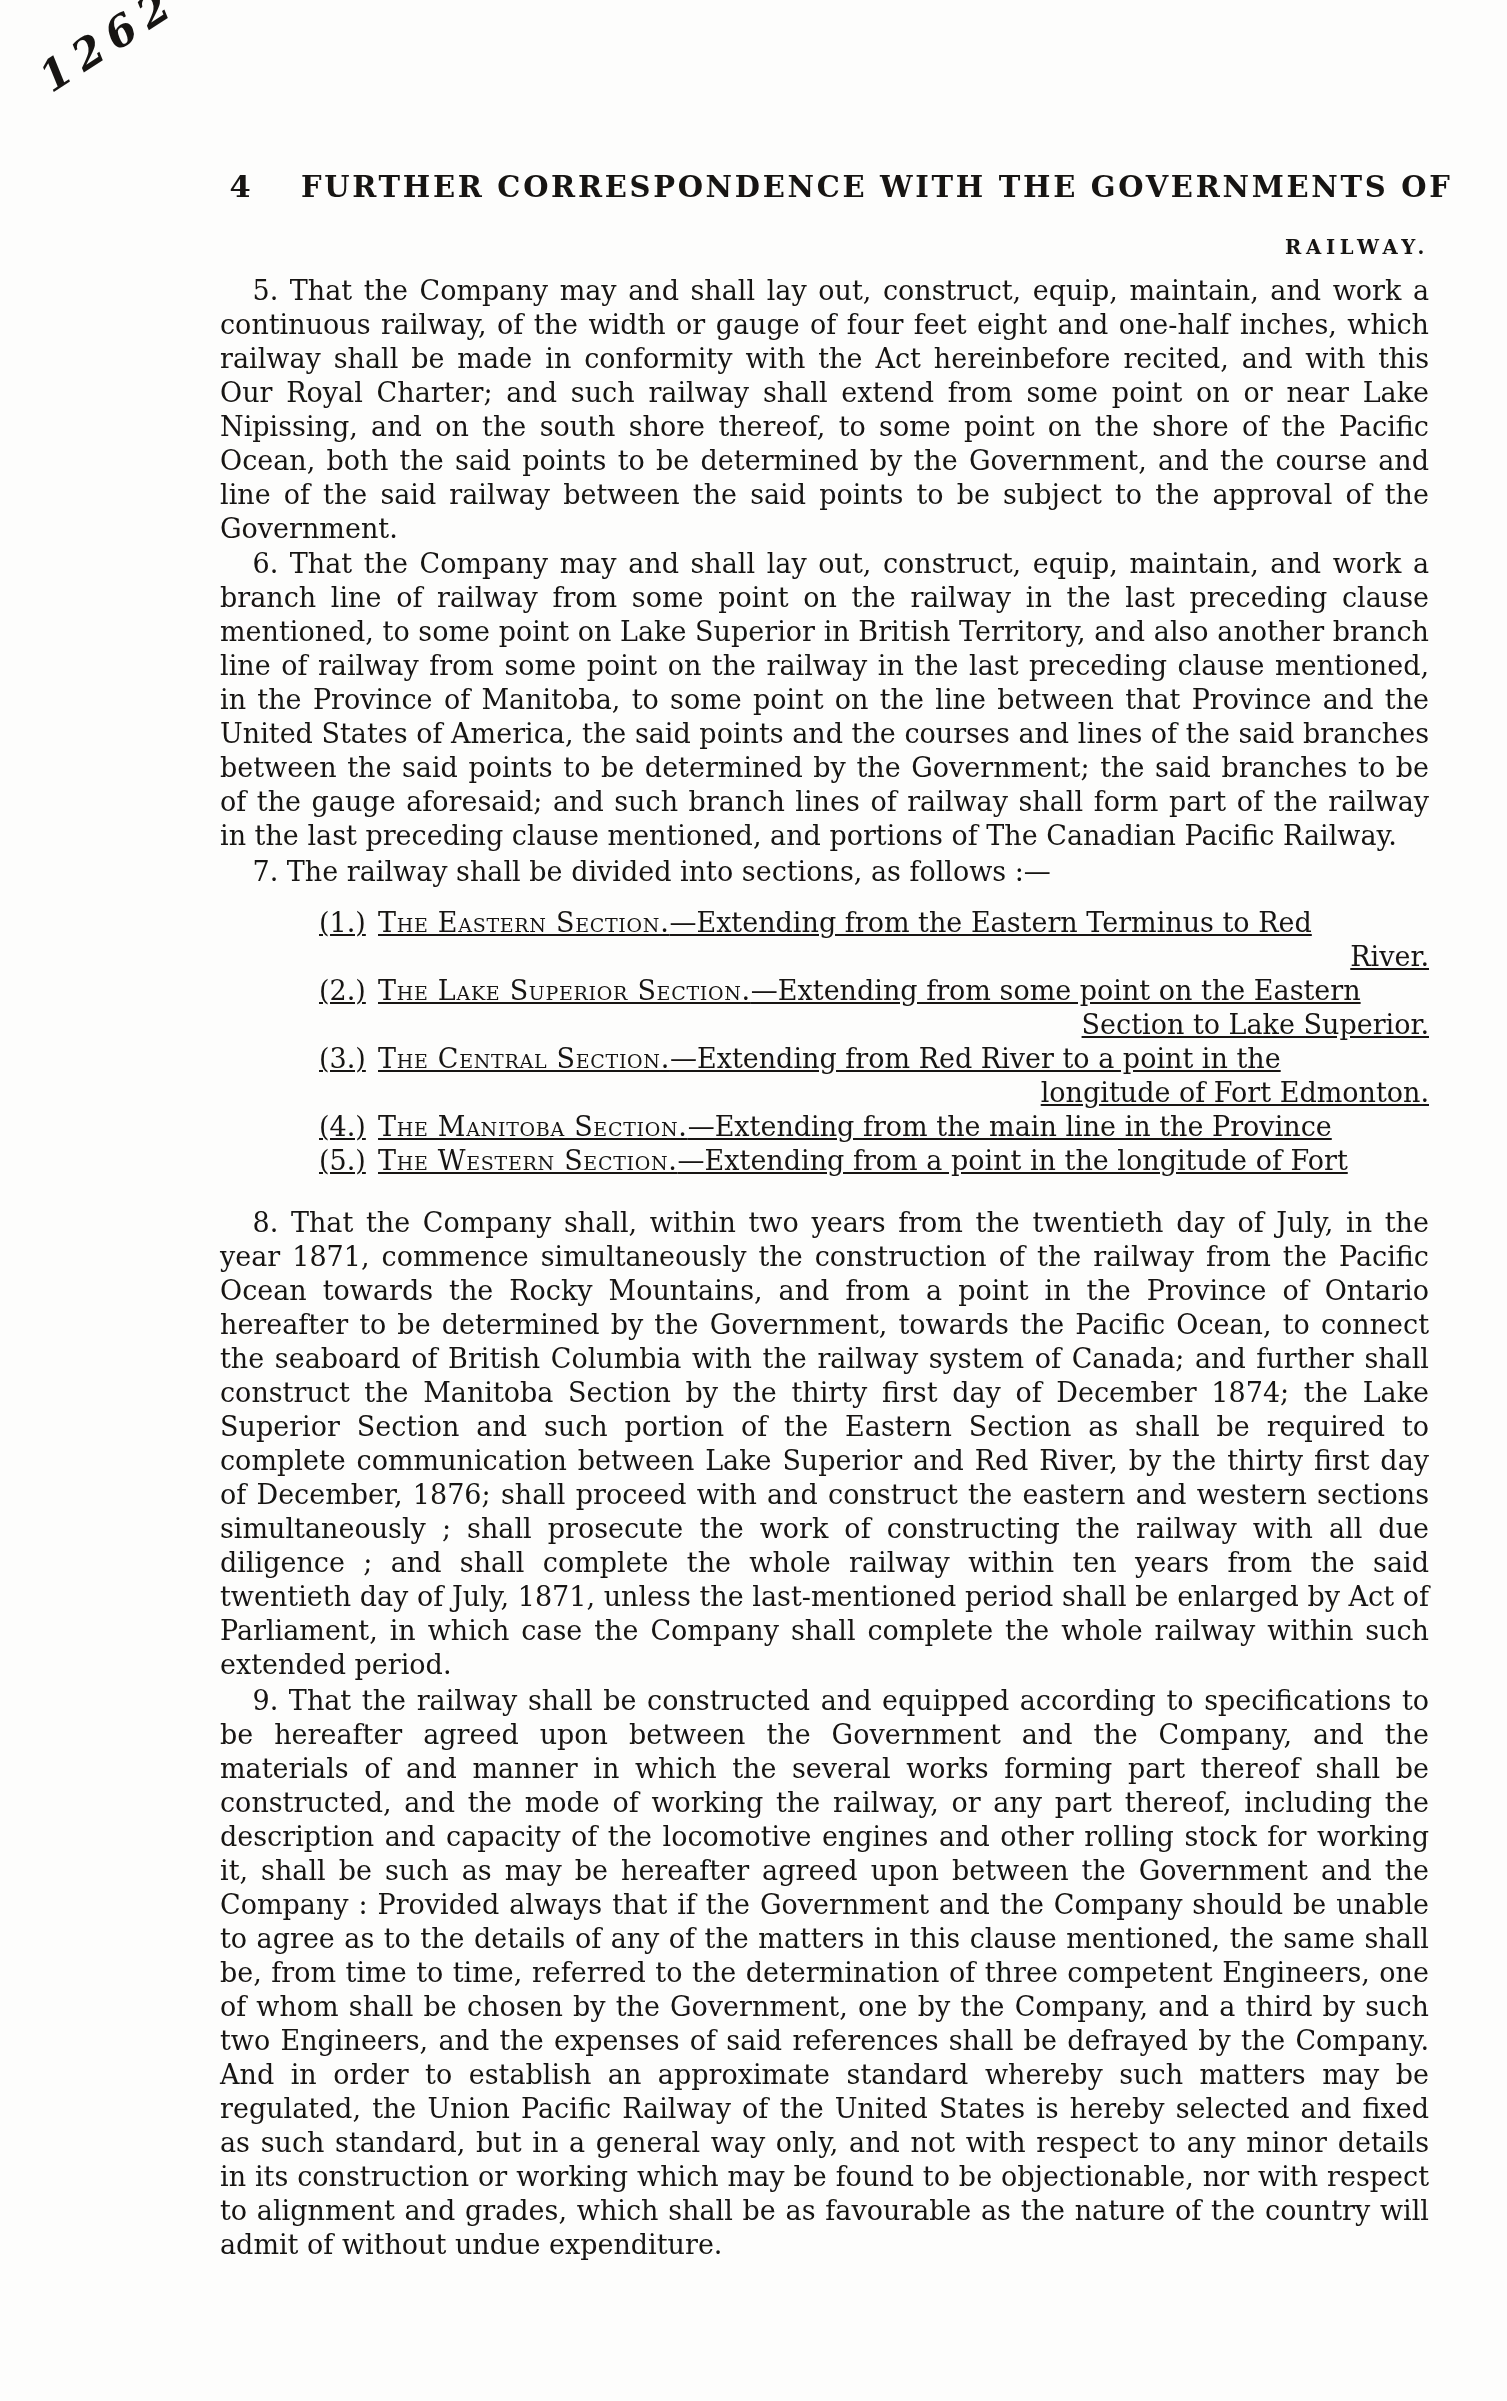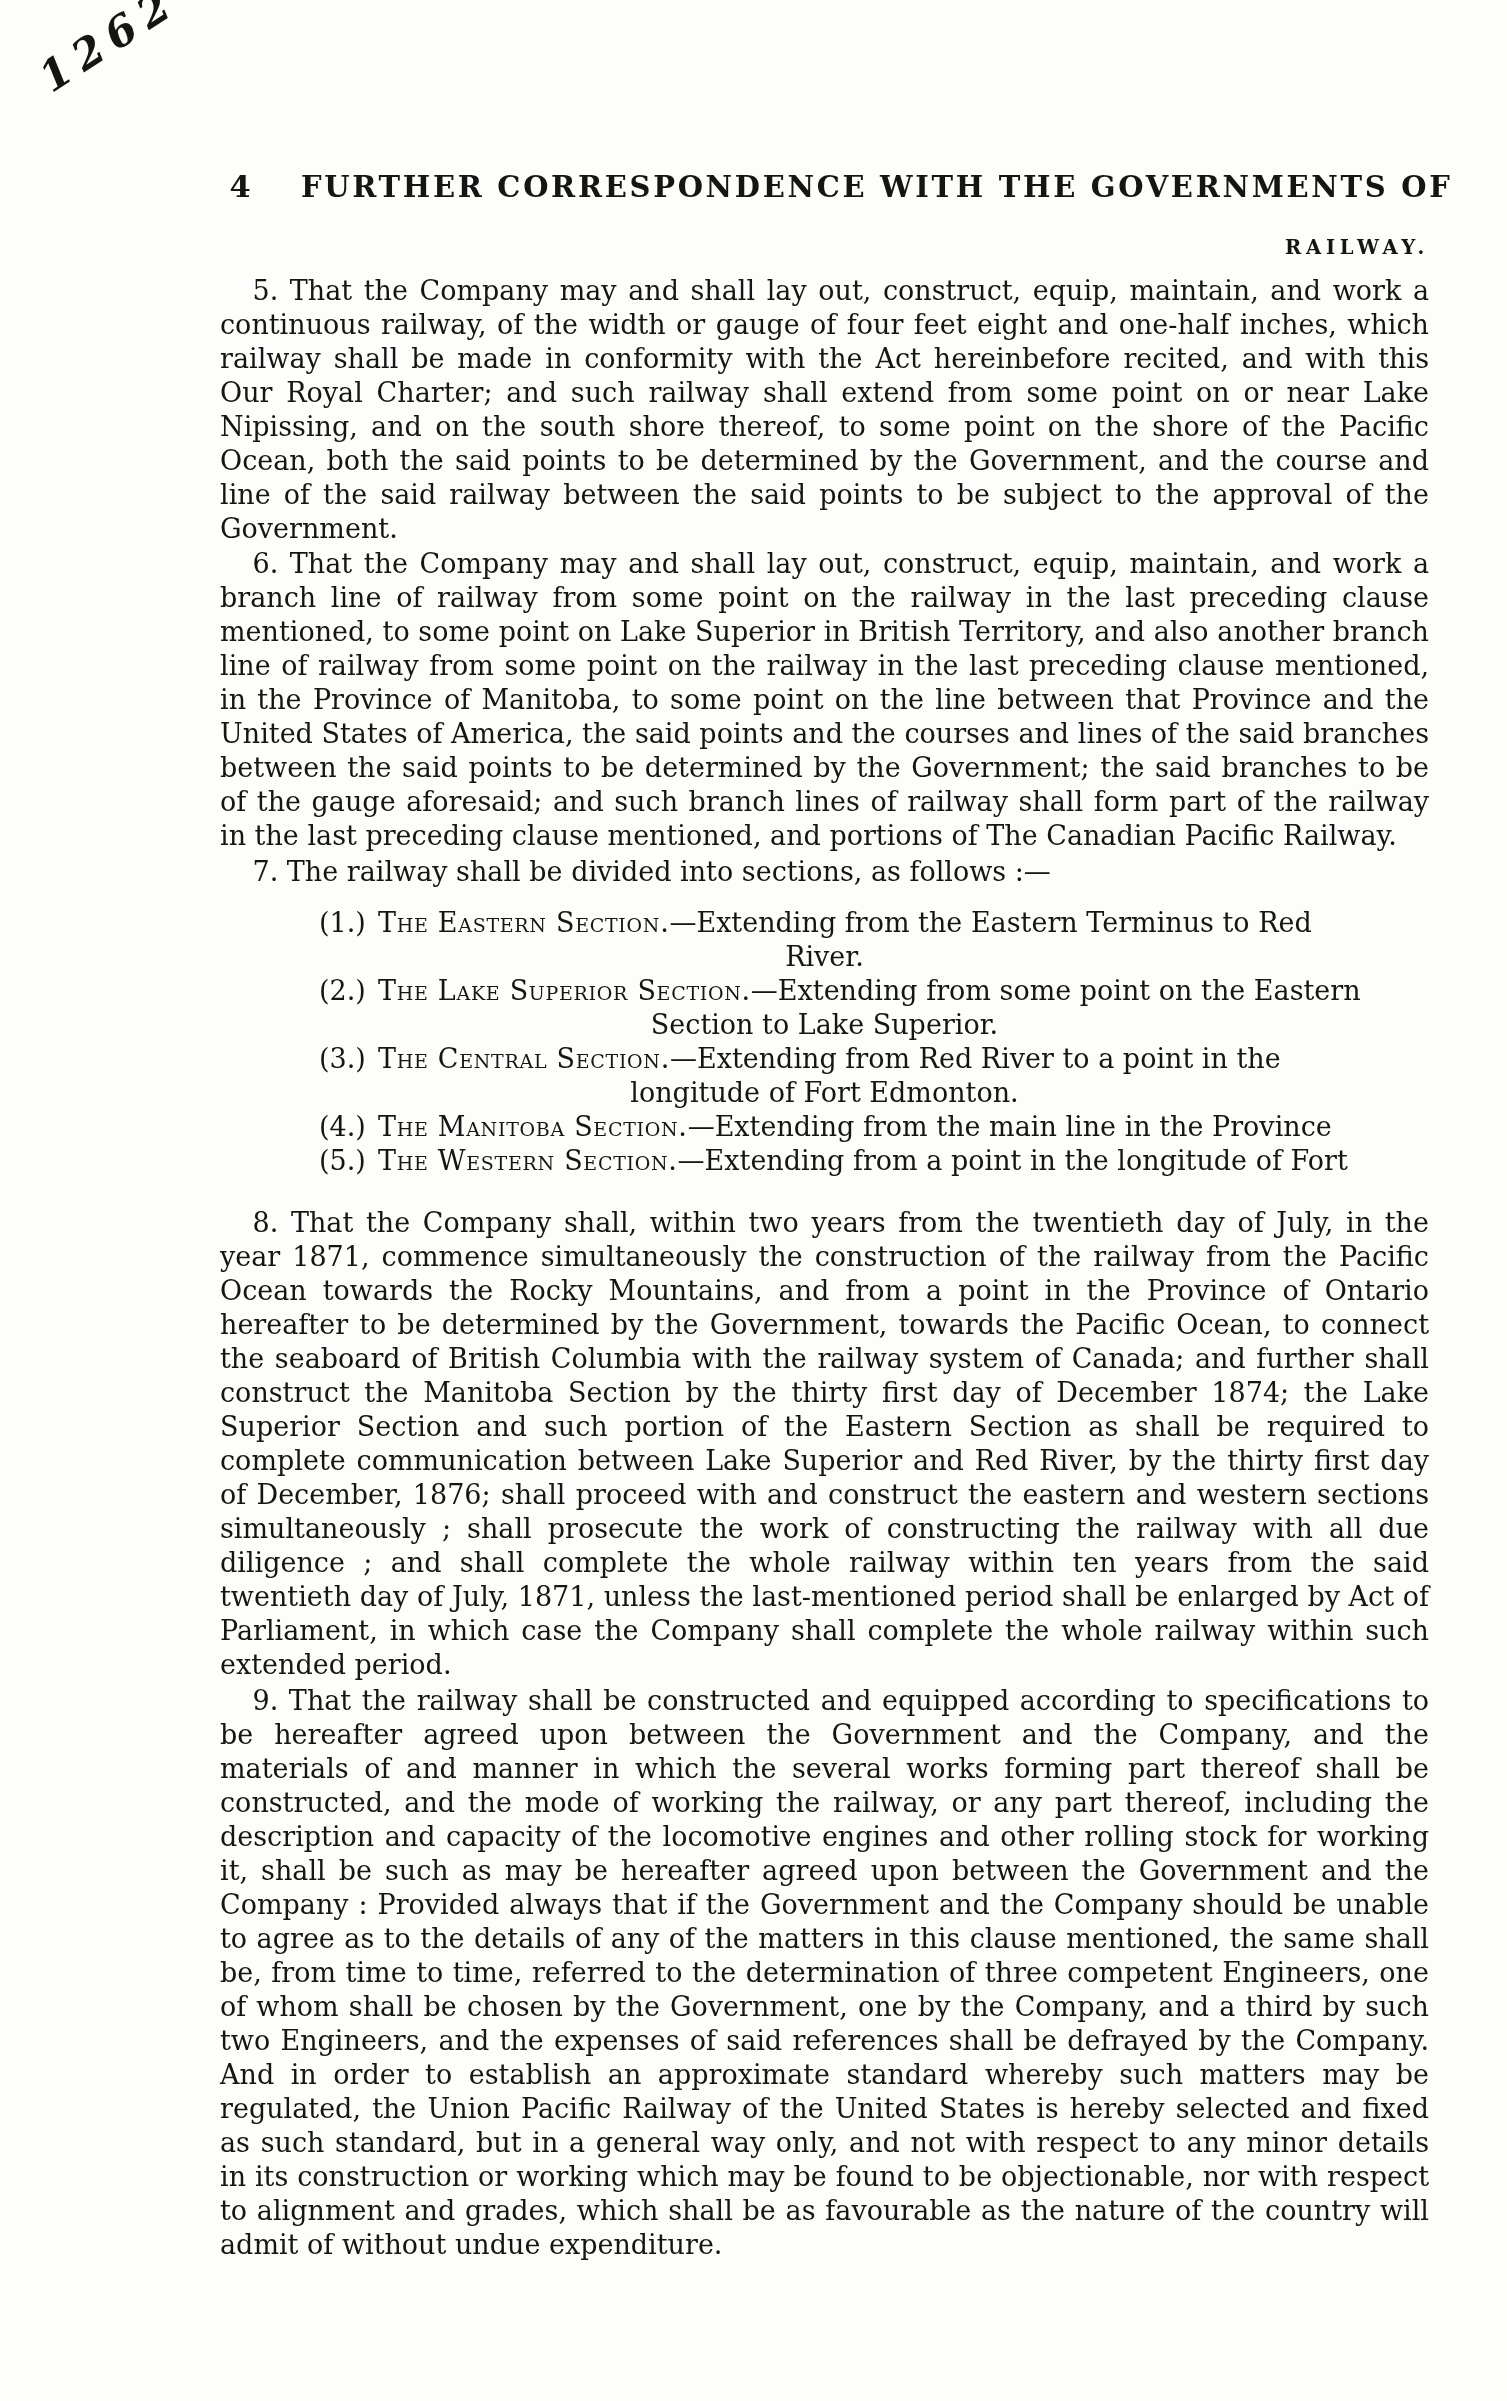--- a/index.html
+++ b/index.html
@@ -43,25 +43,25 @@
     font-size:19.6px;font-weight:bold;letter-spacing:4.7px;
   }
   .content{
     position:absolute;left:220px;top:274px;width:1209px;
     font-size:27px;line-height:34px;
     text-align:justify;
   }
   .para{margin:0;text-indent:32.5px;}
   .para + .para{margin-top:1.4px;}
   .ital{}
-  .slist{margin:17.6px 0 19px 0;}
+  .slist{margin:17.6px 0 19px 0;text-decoration:underline;}
   .sline1{padding-left:99px;}
   .snum{margin-right:12.2px;}
   .sname{font-variant:small-caps;letter-spacing:0.7px;}
-  .sline2{text-align:center;text-indent:0;}
+  .sline2{text-align:right;text-indent:0;}
   .gap-top{margin-top:28px;}
 </style>
 </head>
 <body>
 
 <div class="page">
 
   <div class="handwritten">1262</div>
 
   <div class="header">

